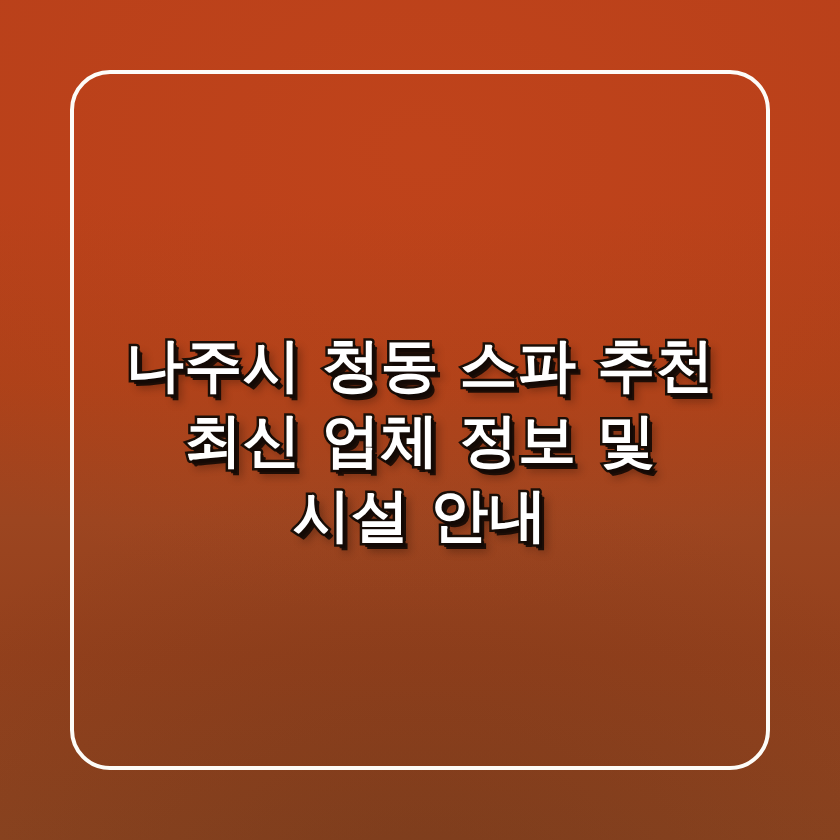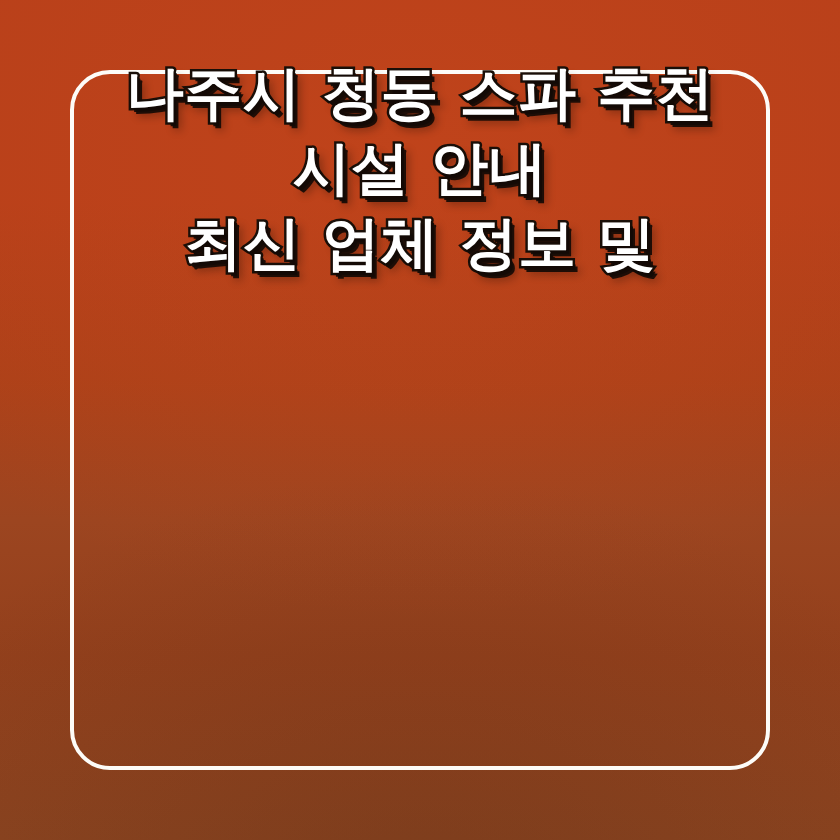--- a/index.html
+++ b/index.html
@@ -53,20 +53,21 @@
   
   .title-block {
     position: absolute;
     left: 0;
     right: 0;
     top: 0;
     bottom: 0;
     display: flex;
     flex-direction: column;
     align-items: center;
+    justify-content: center;
     z-index: 3;
     padding: 16px 86px;
     box-sizing: border-box;
     margin-top: 40px;
   }
 
   .title-line {
     display: block;
     width: 100%;
     text-align: center;
@@ -86,17 +87,17 @@
 </style>
 </head>
 <body>
 
 <div id="canvas">
 
   <div class="frame"></div>
 
   <div class="title-block">
     <span class="title-line">나주시 청동 스파 추천</span>
+    <span class="title-line">최신 업체 정보 및</span>
     <span class="title-line">시설 안내</span>
-    <span class="title-line">최신 업체 정보 및</span>
   </div>
 
 </div>
 
 </body></html>

